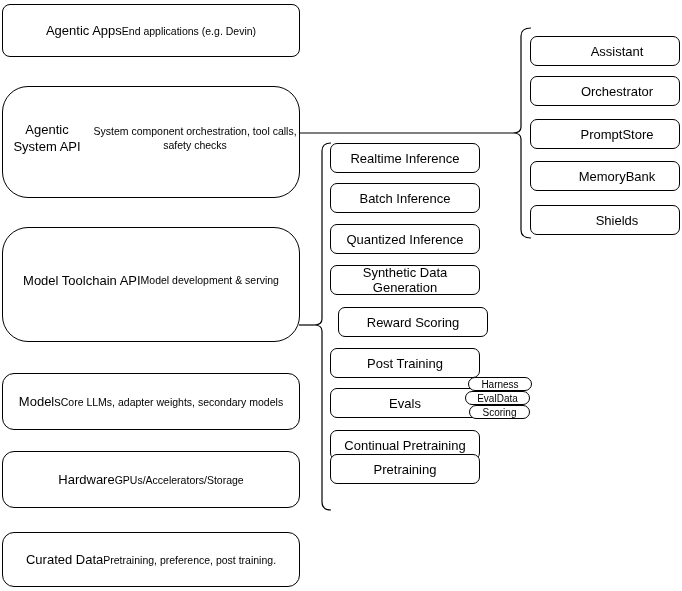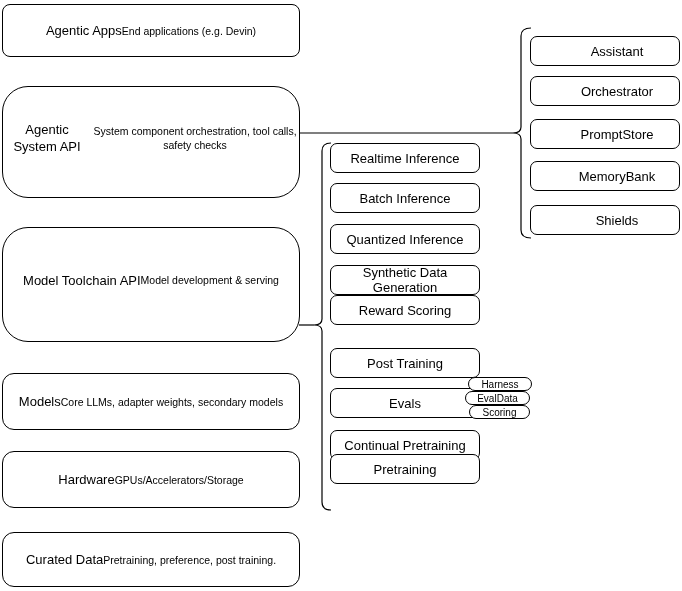--- a/index.html
+++ b/index.html
@@ -89,21 +89,21 @@
   </div>
   <div class="node mbox" style="top:183px;">
     <span>Batch Inference</span>
   </div>
   <div class="node mbox" style="top:224px;">
     <span>Quantized Inference</span>
   </div>
   <div class="node mbox" style="top:265px;">
     <span>Synthetic Data Generation</span>
   </div>
-  <div class="node mbox" style="top:295px;">
+  <div class="node mbox" style="top:307px;margin-left:8px;">
     <span>Reward Scoring</span>
   </div>
   <div class="node mbox" style="top:348px;">
     <span>Post Training</span>
   </div>
   <div class="node mbox" style="top:388px;">
     <span>Evals</span>
   </div>
   <div class="node mbox" style="top:430px;">
     <span>Continual Pretraining</span>

